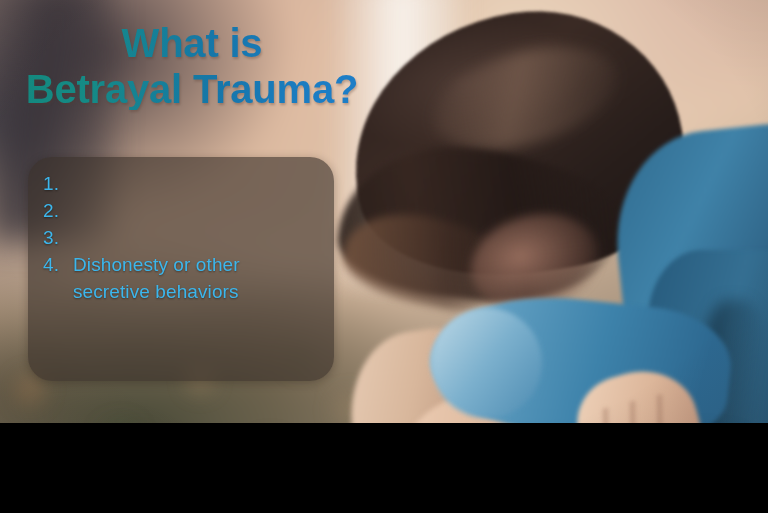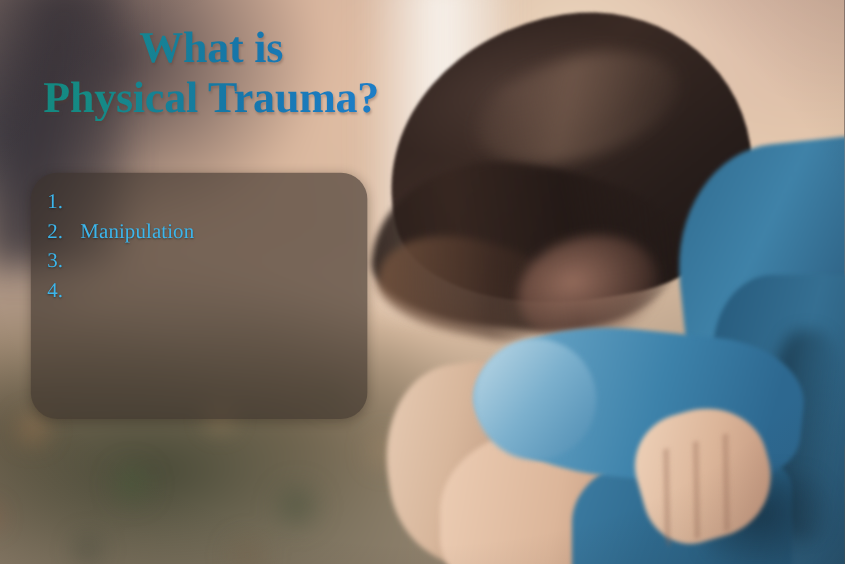--- a/index.html
+++ b/index.html
@@ -3,23 +3,23 @@
 <meta charset="utf-8">
 <style>
   html, body {
     margin: 0;
     padding: 0;
     background: #000;
   }
   #poster {
     position: relative;
     width: 768px;
-    height: 513px;
+    height: 423px;
     overflow: hidden;
-    font-family: Liberation Serif, serif;
+    font-family: Liberation Sans, sans-serif;
     background: #0f172a;
   }
 
   
   .photo-layer {
     position: absolute;
     inset: 0;
   }
 
   
@@ -319,34 +319,34 @@
       <div class="hand-shadow"></div>
       <div class="hand"></div>
       <div class="finger-lines"></div>
     </div>
 
     <div class="photo-veil"></div>
   </div>
 
   <div class="headline">
     <span class="ln ln-1">What is</span>
-    <span class="ln ln-2">Physical Trauma?</span>
+    <span class="ln ln-2">Betrayal Trauma?</span>
   </div>
 
   <div class="list-panel">
     <ul class="list-items">
       <li>
         <span class="num">1.</span>
       </li>
       <li>
         <span class="num">2.</span>
-        <span class="txt">Manipulation</span>
       </li>
       <li>
         <span class="num">3.</span>
       </li>
       <li>
         <span class="num">4.</span>
+        <span class="txt">Dishonesty or other secretive behaviors</span>
       </li>
     </ul>
   </div>
 
 </div>
 
 </body></html>

